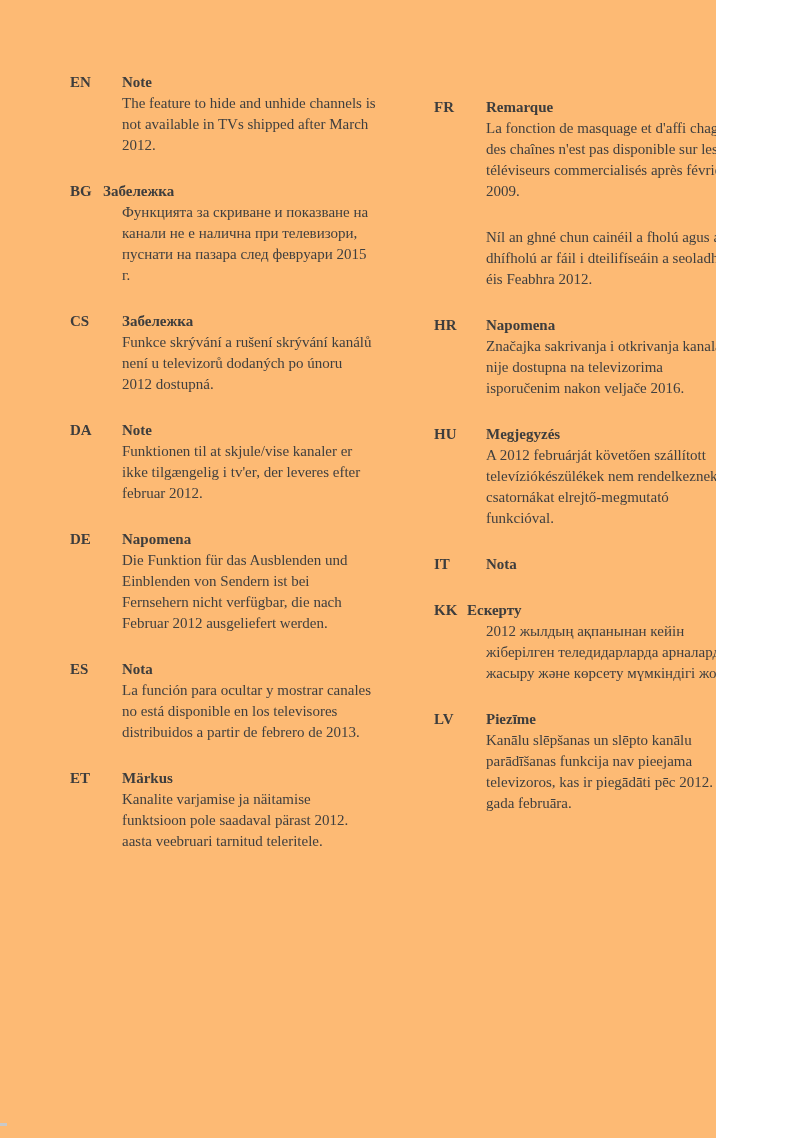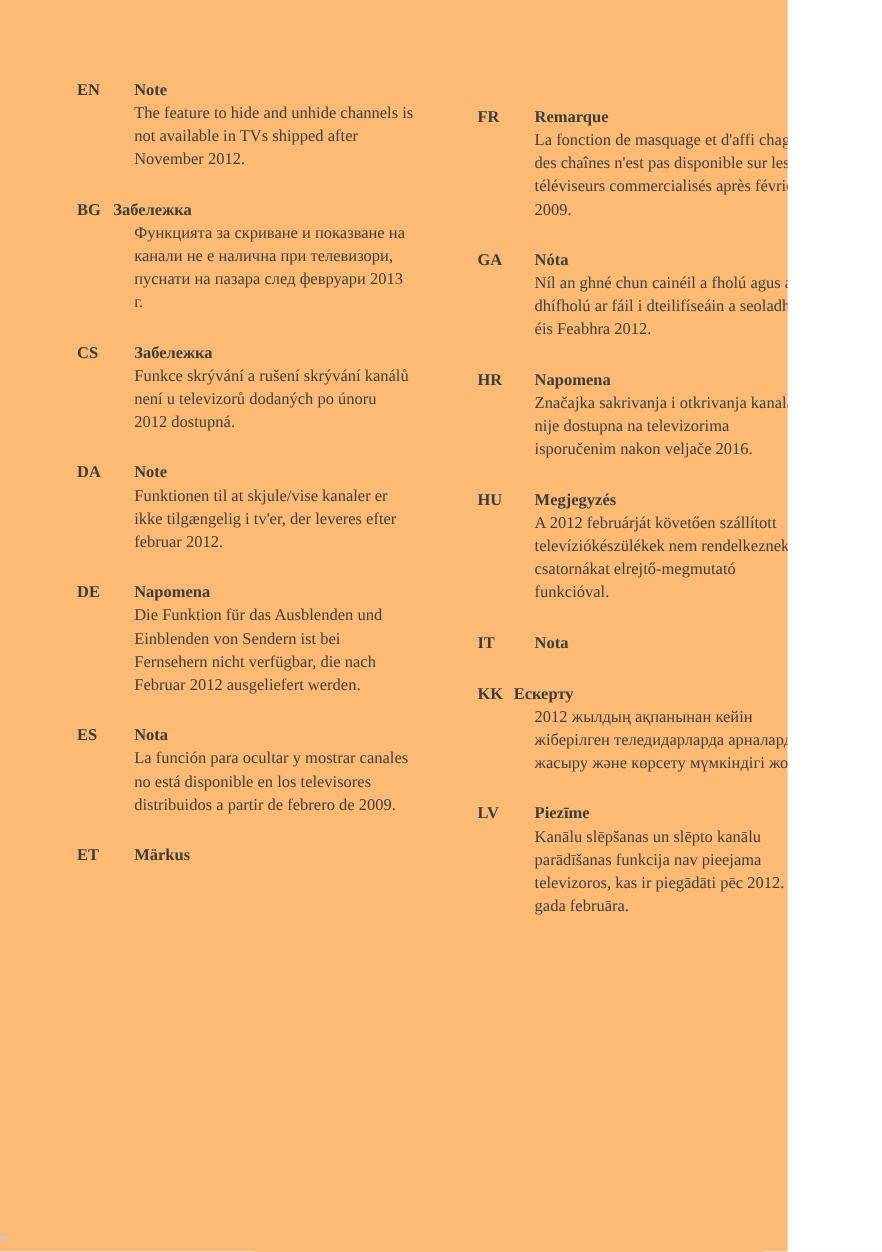--- a/index.html
+++ b/index.html
@@ -62,28 +62,28 @@
 <body>
 
 <div class="page">
 
   <div class="col col-left">
 
     <section class="entry">
       <div class="entry-header">
         <span class="code">EN</span><span class="heading">Note</span>
       </div>
-      <p class="body">The feature to hide and unhide channels is not available in TVs shipped after November 2012.</p>
+      <p class="body">The feature to hide and unhide channels is not available in TVs shipped after March 2012.</p>
     </section>
 
     <section class="entry tight">
       <div class="entry-header">
         <span class="code">BG</span><span class="heading">Забележка</span>
       </div>
-      <p class="body">Функцията за скриване и показване на канали не е налична при телевизори, пуснати на пазара след февруари 2013 г.</p>
+      <p class="body">Функцията за скриване и показване на канали не е налична при телевизори, пуснати на пазара след февруари 2015 г.</p>
     </section>
 
     <section class="entry">
       <div class="entry-header">
         <span class="code">CS</span><span class="heading">Забележка</span>
       </div>
       <p class="body">Funkce skrývání a rušení skrývání kanálů není u televizorů dodaných po únoru 2012 dostupná.</p>
     </section>
 
     <section class="entry">
@@ -98,47 +98,45 @@
         <span class="code">DE</span><span class="heading">Napomena</span>
       </div>
       <p class="body">Die Funktion für das Ausblenden und Einblenden von Sendern ist bei Fernsehern nicht verfügbar, die nach Februar 2012 ausgeliefert werden.</p>
     </section>
 
 
     <section class="entry">
       <div class="entry-header">
         <span class="code">ES</span><span class="heading">Nota</span>
       </div>
-      <p class="body">La función para ocultar y mostrar canales no está disponible en los televisores distribuidos a partir de febrero de 2009.</p>
+      <p class="body">La función para ocultar y mostrar canales no está disponible en los televisores distribuidos a partir de febrero de 2013.</p>
     </section>
 
     <section class="entry">
       <div class="entry-header">
         <span class="code">ET</span><span class="heading">Märkus</span>
       </div>
+      <p class="body">Kanalite varjamise ja näitamise funktsioon pole saadaval pärast 2012. aasta veebruari tarnitud teleritele.</p>
     </section>
 
   </div>
 
   <div class="col col-right">
 
     <section class="entry">
     </section>
 
     <section class="entry">
       <div class="entry-header">
         <span class="code">FR</span><span class="heading">Remarque</span>
       </div>
       <p class="body">La fonction de masquage et d'affi chage des chaînes n'est pas disponible sur les téléviseurs commercialisés après février 2009.</p>
     </section>
 
     <section class="entry">
-      <div class="entry-header">
-        <span class="code">GA</span><span class="heading">Nóta</span>
-      </div>
       <p class="body">Níl an ghné chun cainéil a fholú agus a dhífholú ar fáil i dteilifíseáin a seoladh tar éis Feabhra 2012.</p>
     </section>
 
     <section class="entry">
       <div class="entry-header">
         <span class="code">HR</span><span class="heading">Napomena</span>
       </div>
       <p class="body">Značajka sakrivanja i otkrivanja kanala nije dostupna na televizorima isporučenim nakon veljače 2016.</p>
     </section>
 

